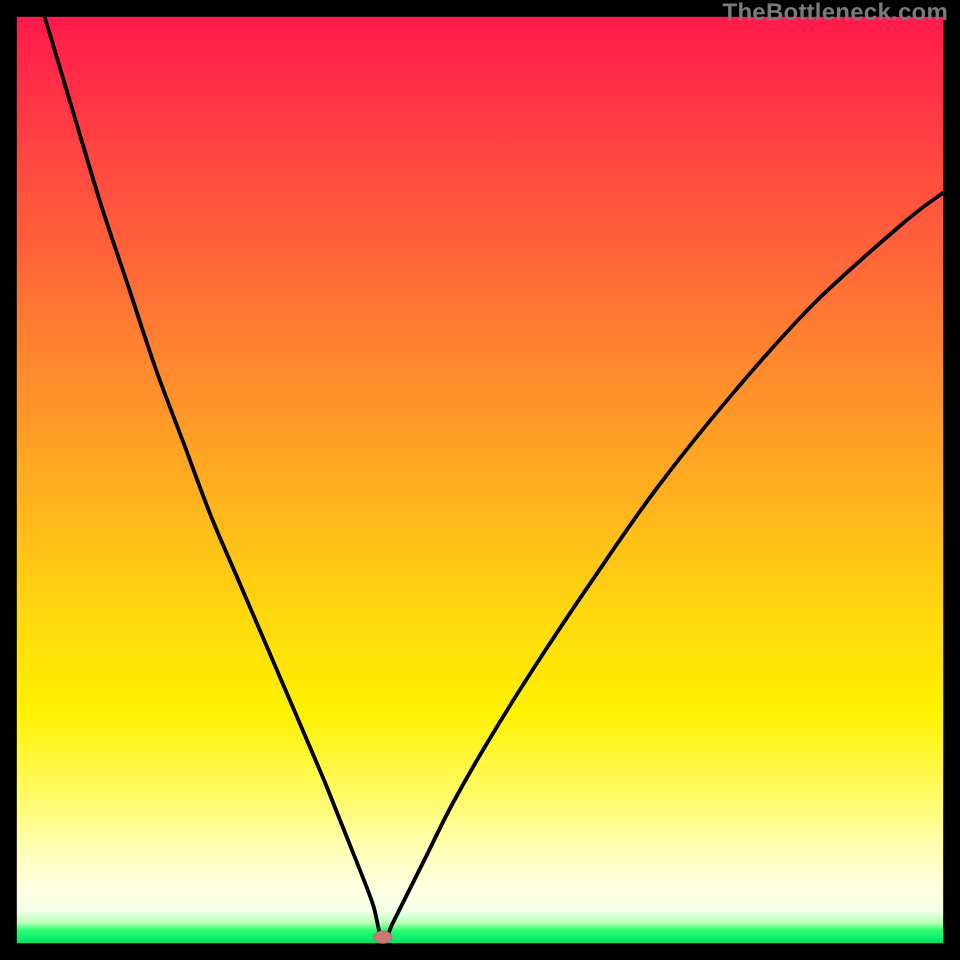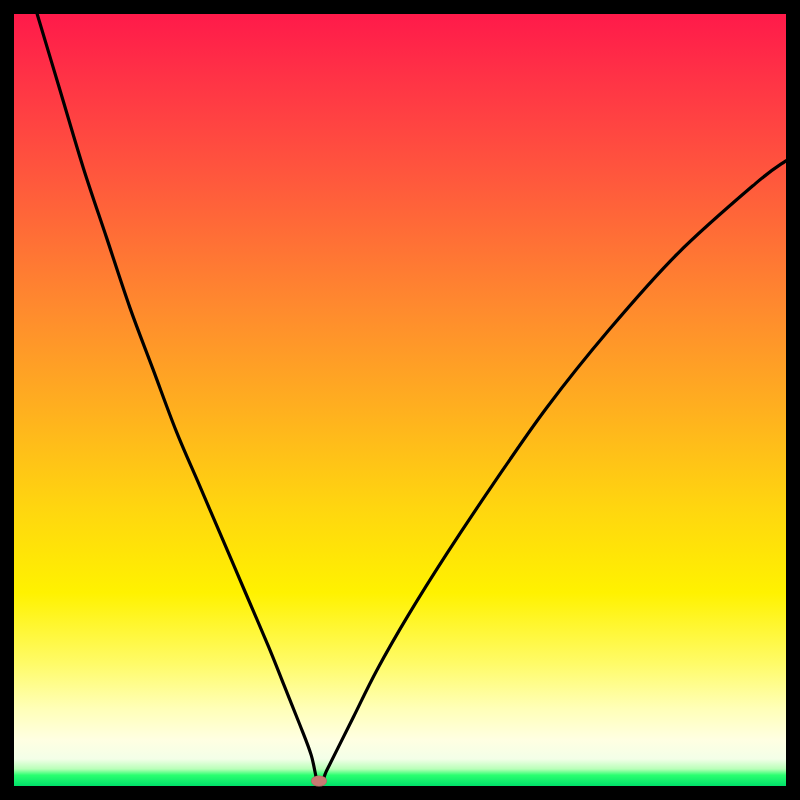--- a/index.html
+++ b/index.html
@@ -77,13 +77,14 @@
 
   <div class="plot-area">
 
     <svg class="curve" viewBox="0 0 772 772" preserveAspectRatio="none">
       <path id="curve-path" fill="none" stroke="#000" stroke-width="3.2" stroke-linecap="round" stroke-linejoin="round" d="M 23.16 0 C 27.02 12.866666666666655, 38.6 51.4666666666666, 46.32 77.19999999999993 C 54.04 102.93333333333327, 61.760000000000005 129.9533333333333, 69.48 154.39999999999998 C 77.2 178.84666666666666, 84.92 200.72, 92.64 223.88 C 100.36 247.04, 108.08 271.4866666666667, 115.8 293.36 C 123.52 315.23333333333335, 131.24 334.5333333333333, 138.96 355.11999999999995 C 146.68 375.7066666666666, 154.4 397.58, 162.12 416.88 C 169.84 436.18, 177.56 452.9066666666667, 185.28 470.92 C 193 488.93333333333334, 200.72000000000003 506.9466666666667, 208.44000000000003 524.96 C 216.16000000000003 542.9733333333334, 223.88 560.9866666666667, 231.6 579 C 239.32 597.0133333333333, 248.32666666666668 617.5999999999999, 254.76000000000002 633.04 C 261.1933333333333 648.48, 265.05333333333334 658.7733333333333, 270.2 671.64 C 275.34666666666664 684.5066666666667, 281.13666666666666 698.66, 285.64 710.24 C 290.1433333333333 721.82, 294.00333333333333 730.8266666666667, 297.22 741.12 C 300.4366666666667 751.4133333333333, 302.3666666666667 769.4266666666667, 304.94 772 C 307.5133333333333 774.5733333333333, 309.4433333333334 762.9933333333333, 312.66 756.56 C 315.87666666666667 750.1266666666666, 319.7366666666667 742.4066666666666, 324.24 733.4 C 328.74333333333334 724.3933333333333, 333.24666666666667 715.3866666666667, 339.68 702.52 C 346.11333333333334 689.6533333333333, 353.8333333333333 672.9266666666667, 362.84 656.2 C 371.84666666666664 639.4733333333334, 382.14 621.46, 393.72 602.16 C 405.30000000000007 582.8599999999999, 418.16666666666674 562.2733333333333, 432.32000000000005 540.4 C 446.47333333333336 518.5266666666666, 461.91333333333336 495.3666666666667, 478.64 470.92 C 495.3666666666666 446.47333333333336, 513.3799999999999 419.4533333333334, 532.68 393.72 C 551.98 367.9866666666667, 572.5666666666667 342.2533333333334, 594.44 316.52000000000004 C 616.3133333333334 290.7866666666667, 639.4733333333334 263.7666666666667, 663.92 239.32000000000005 C 688.3666666666666 214.8733333333334, 723.1066666666667 185.28000000000006, 741.12 169.84000000000003 C 759.1333333333333 154.4, 766.8533333333334 150.53999999999996, 772 146.67999999999995"></path>
     </svg>
 
     <div class="marker" id="marker" style="left: 304.94px; top: 766.596px;"></div>
   </div>
 
+  <div class="watermark">TheBottleneck.com</div>
 </div>
 
 </body></html>

